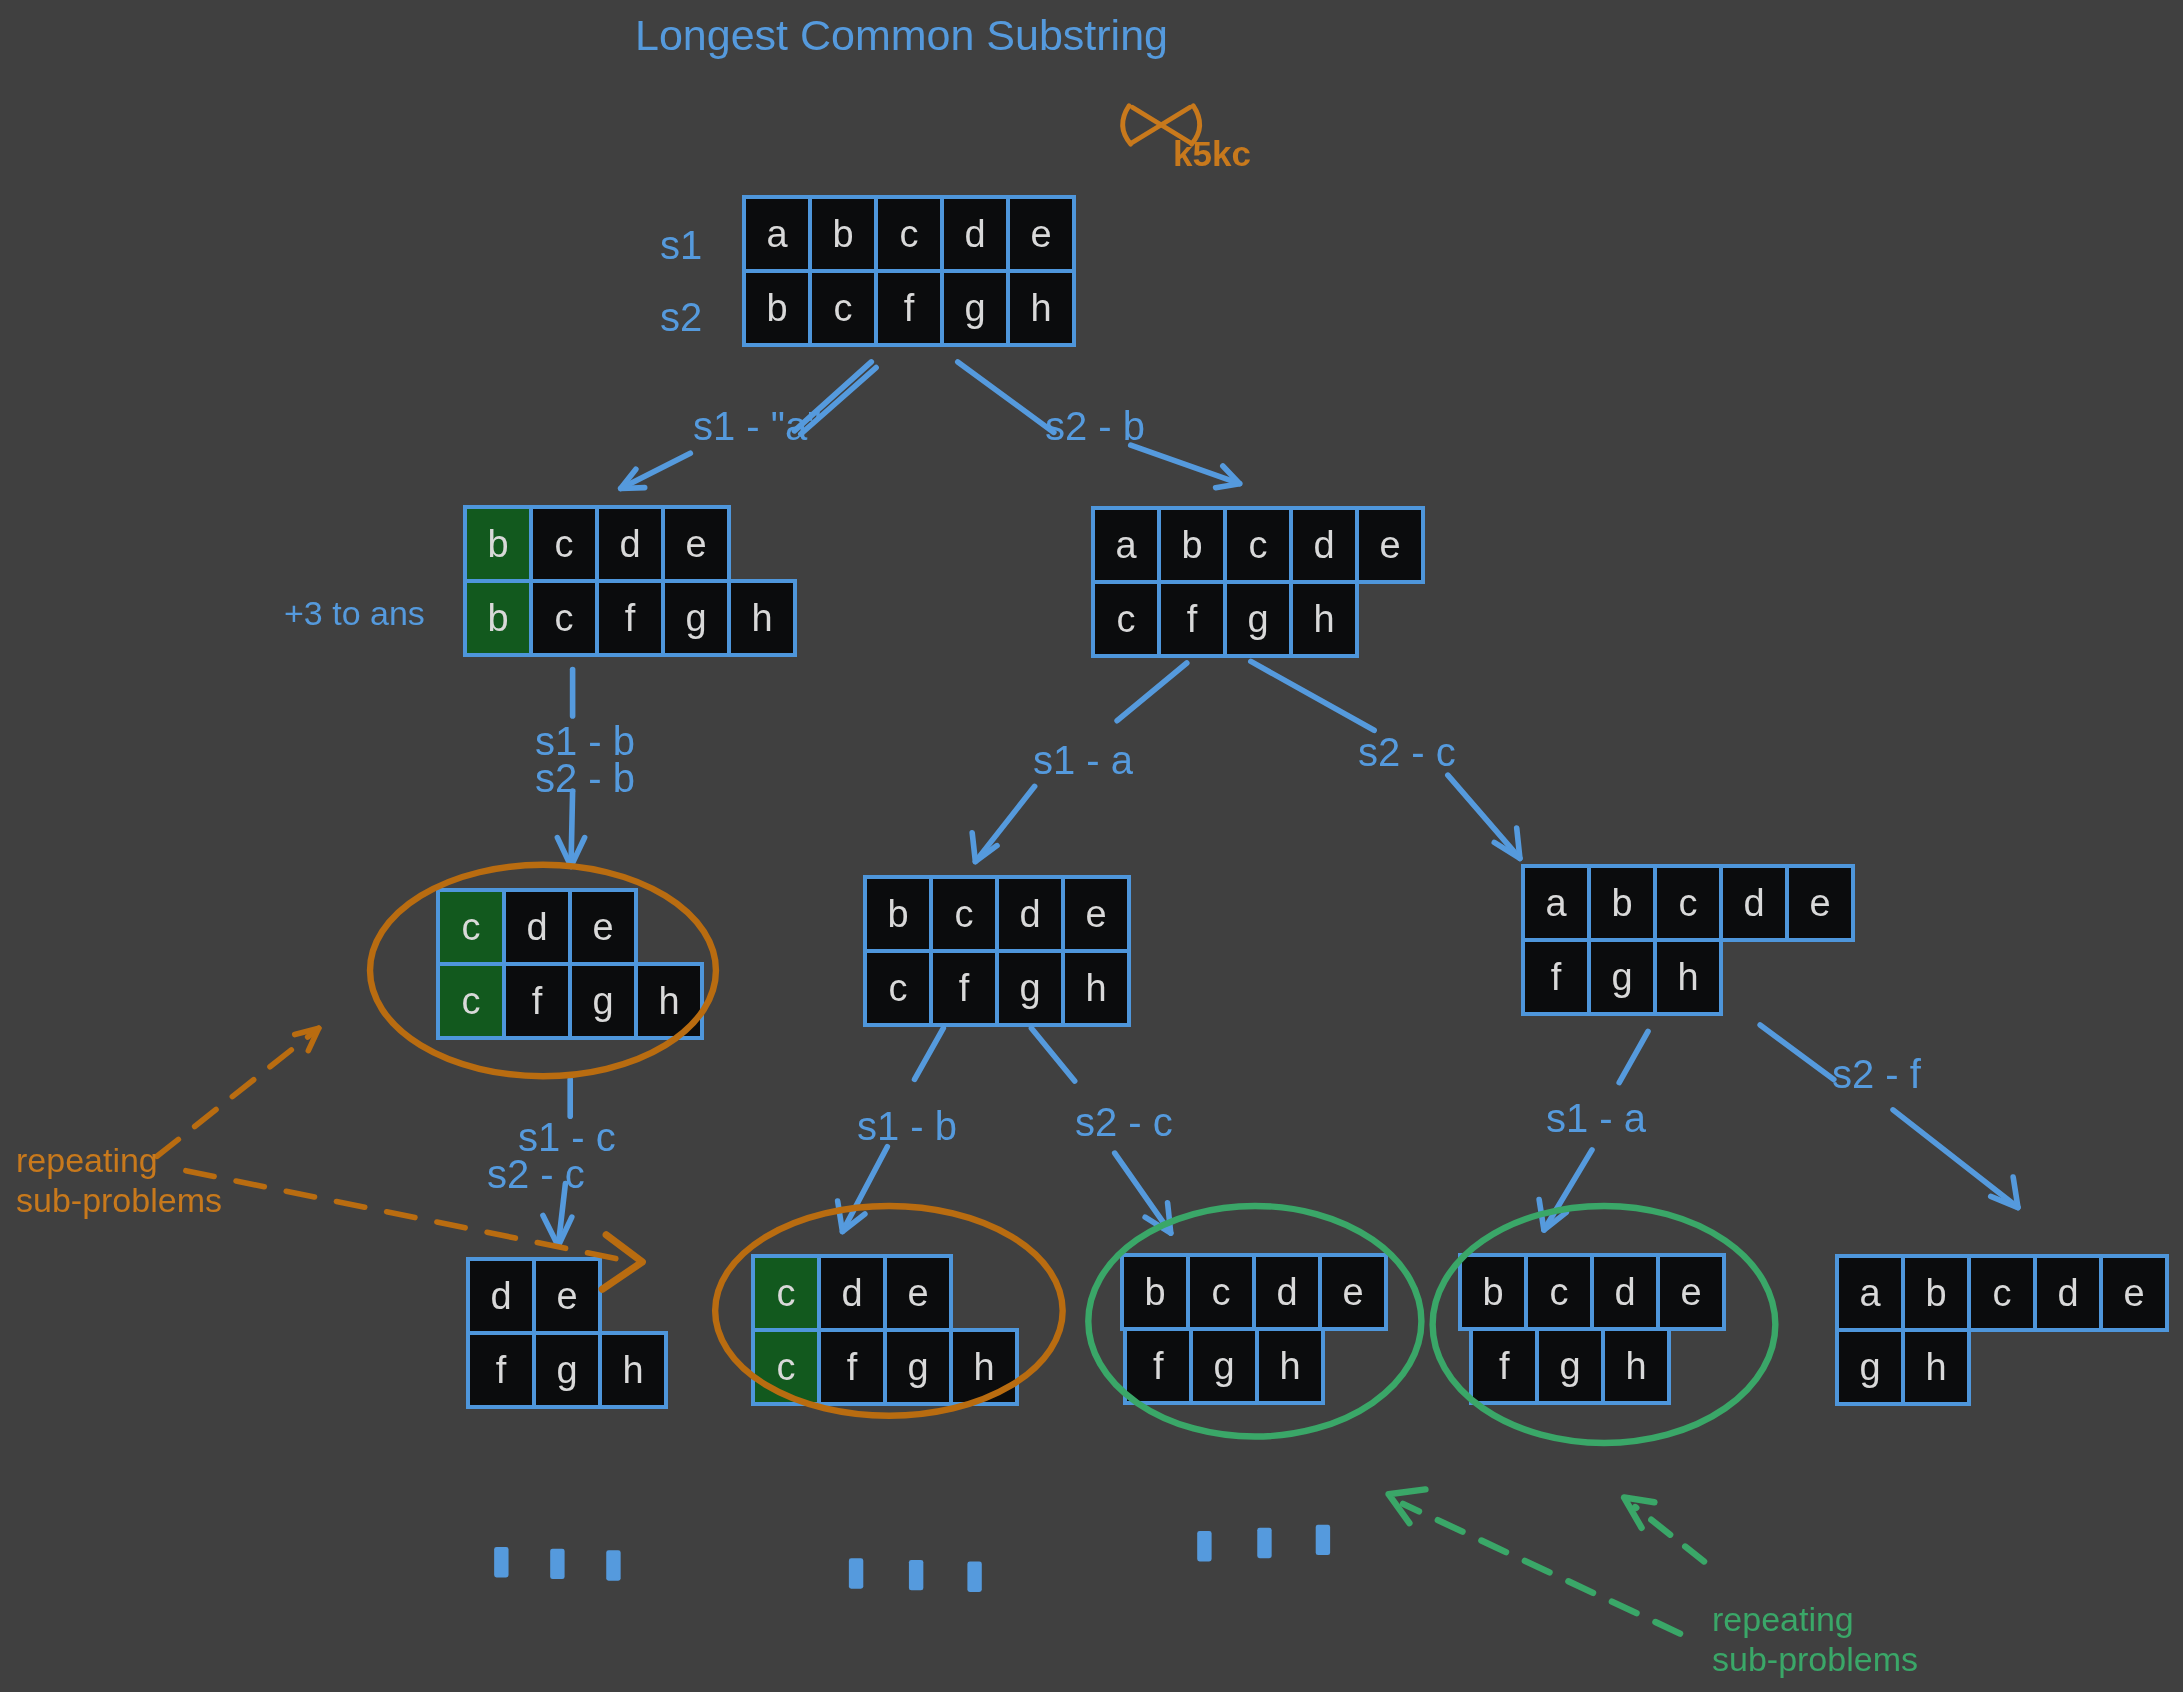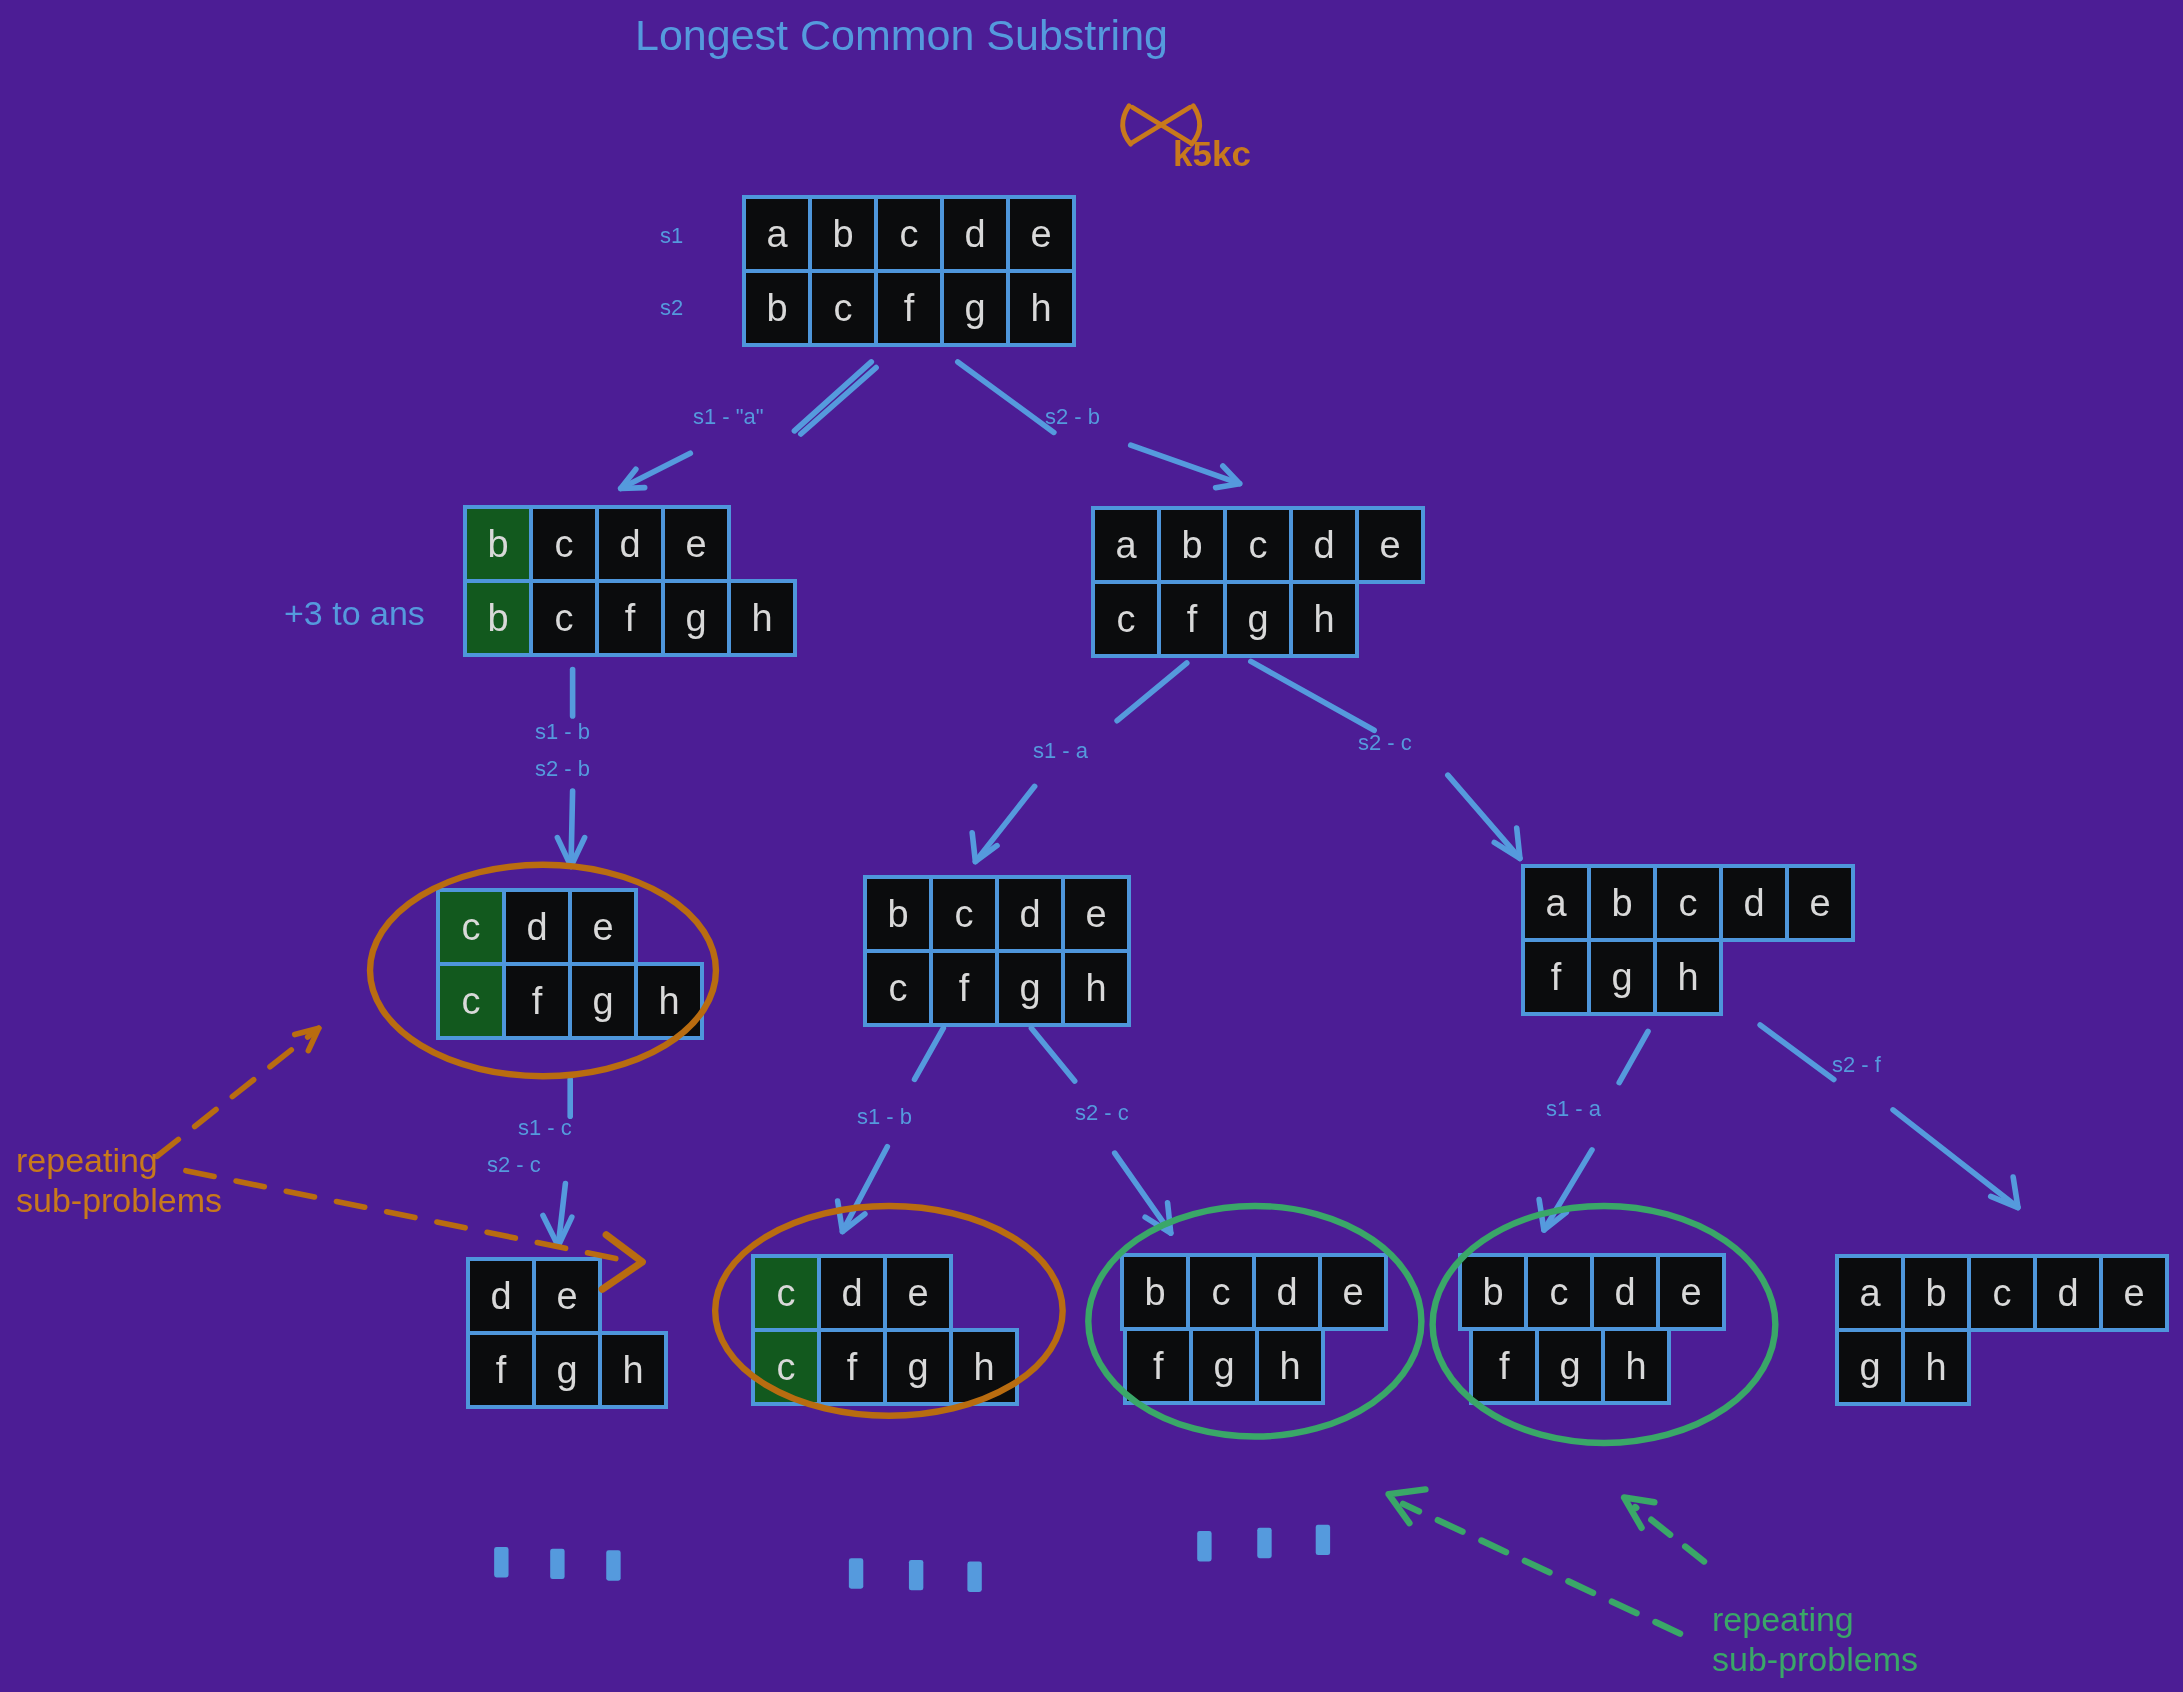--- a/index.html
+++ b/index.html
@@ -1,26 +1,26 @@
 <!DOCTYPE html>
 <html style="--c-blue: #559add; --c-border: #4e96db; --c-letter: #d9d9d9; --c-greenfill: #12591e; --c-orange: #c8791c; --c-ellipse-orange: #b96c10; --c-green: #3aa768; --c-background: #0e0e0f;font-size:13px"><head>
 <meta charset="utf-8">
 <style>
   html,body{margin:0;padding:0;background:#0e0e0f;}
-  #canvas{position:relative;width:2183px;height:1692px;background:#4c1d95;overflow:hidden;
+  #canvas{position:relative;width:2183px;height:1692px;background:#404040;overflow:hidden;
           font-family:"Liberation Sans", sans-serif;}
   .node{position:absolute;z-index:2;}
   .trow{display:flex;}
   .trow + .trow{margin-top:-4px;}
   .cell{box-sizing:border-box;width:70px;height:78px;border:4px solid var(--c-border);
         background:#0b0c0d;display:flex;align-items:center;justify-content:center;
         font-size:38px;color:var(--c-letter);}
   .cell + .cell{margin-left:-4px;}
   .cell.green{background:var(--c-greenfill);}
-  .lbl{position:absolute;z-index:4;color:var(--c-blue);font-size:22px;white-space:nowrap;}
+  .lbl{position:absolute;z-index:4;color:var(--c-blue);font-size:40px;white-space:nowrap;}
   .title{position:absolute;z-index:4;color:var(--c-blue);font-size:43px;white-space:nowrap;}
   .logo-text{position:absolute;z-index:4;color:var(--c-orange);font-size:35px;font-weight:700;white-space:nowrap;}
   .orange-note{position:absolute;z-index:4;color:var(--c-orange);font-size:34px;line-height:40px;}
   .green-note{position:absolute;z-index:4;color:var(--c-green);font-size:34px;line-height:40px;}
   svg.overlay{position:absolute;left:0;top:0;z-index:3;pointer-events:none;}
   .stroke-blue{stroke:var(--c-blue);fill:none;stroke-linecap:round;stroke-linejoin:round;}
   .stroke-orange{stroke:var(--c-ellipse-orange);fill:none;stroke-linecap:round;stroke-linejoin:round;}
   .stroke-green{stroke:var(--c-green);fill:none;stroke-linecap:round;stroke-linejoin:round;}
   .dot{fill:var(--c-blue);}
 </style>

